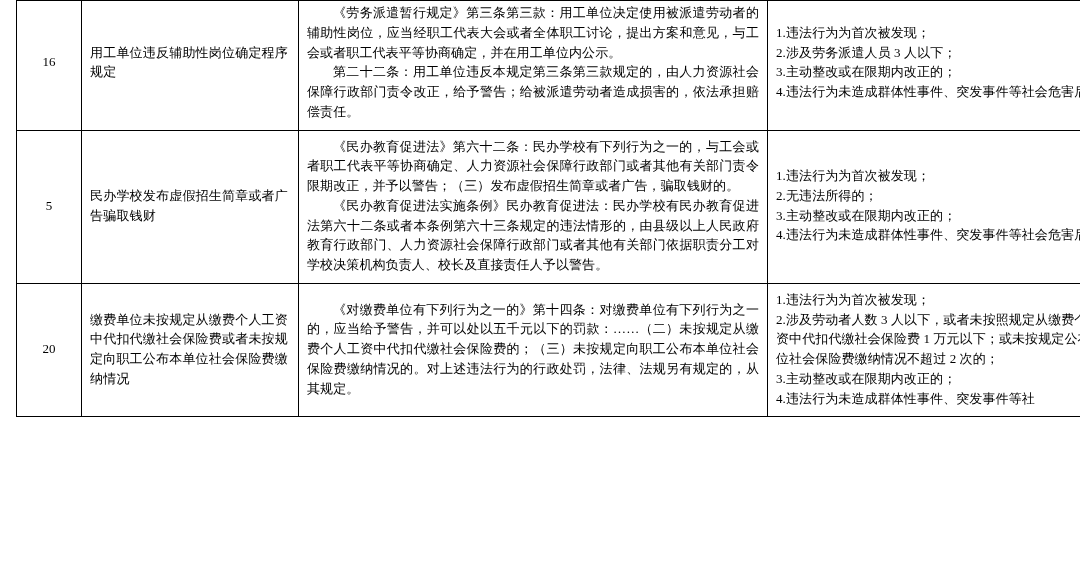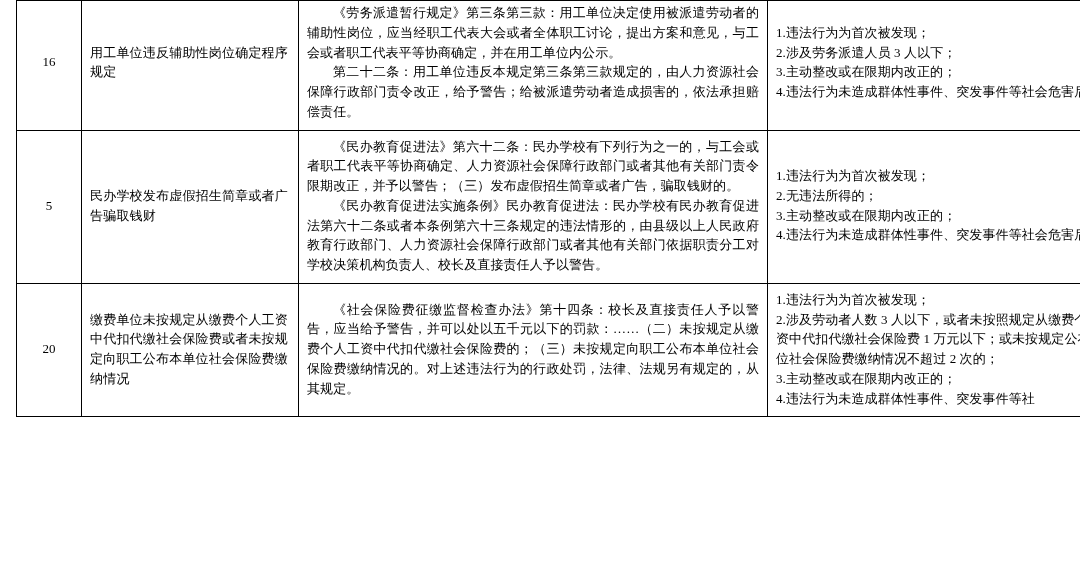--- a/index.html
+++ b/index.html
@@ -119,21 +119,21 @@
             <div>4.违法行为未造成群体性事件、突发事件等社会危害后果。</div>
           </div>
         </td>
       </tr>
 
       <tr class="row-18">
         <td class="col-num">20</td>
         <td class="col-name">缴费单位未按规定从缴费个人工资中代扣代缴社会保险费或者未按规定向职工公布本单位社会保险费缴纳情况</td>
         <td class="col-basis">
           <div class="cell-lines">
-            <div class="indent2">《社会保险费征缴监督检查办法》第十四条：校长及直接责任人予以警告，应当给予警告，并可以处以五千元以下的罚款：……（二）未按规定从缴费个人工资中代扣代缴社会保险费的；（三）未按规定向职工公布本单位社会保险费缴纳情况的。对上述违法行为的行政处罚，法律、法规另有规定的，从其规定。</div>
+            <div class="indent2">《对缴费单位有下列行为之一的》第十四条：对缴费单位有下列行为之一的，应当给予警告，并可以处以五千元以下的罚款：……（二）未按规定从缴费个人工资中代扣代缴社会保险费的；（三）未按规定向职工公布本单位社会保险费缴纳情况的。对上述违法行为的行政处罚，法律、法规另有规定的，从其规定。</div>
           </div>
         </td>
         <td class="col-cond">
           <div class="cell-lines">
             <div>1.违法行为为首次被发现；</div>
             <div>2.涉及劳动者人数 3 人以下，或者未按照规定从缴费个人工资中代扣代缴社会保险费 1 万元以下；或未按规定公布本单位社会保险费缴纳情况不超过 2 次的；</div>
             <div>3.主动整改或在限期内改正的；</div>
             <div>4.违法行为未造成群体性事件、突发事件等社</div>
           </div>
         </td>

